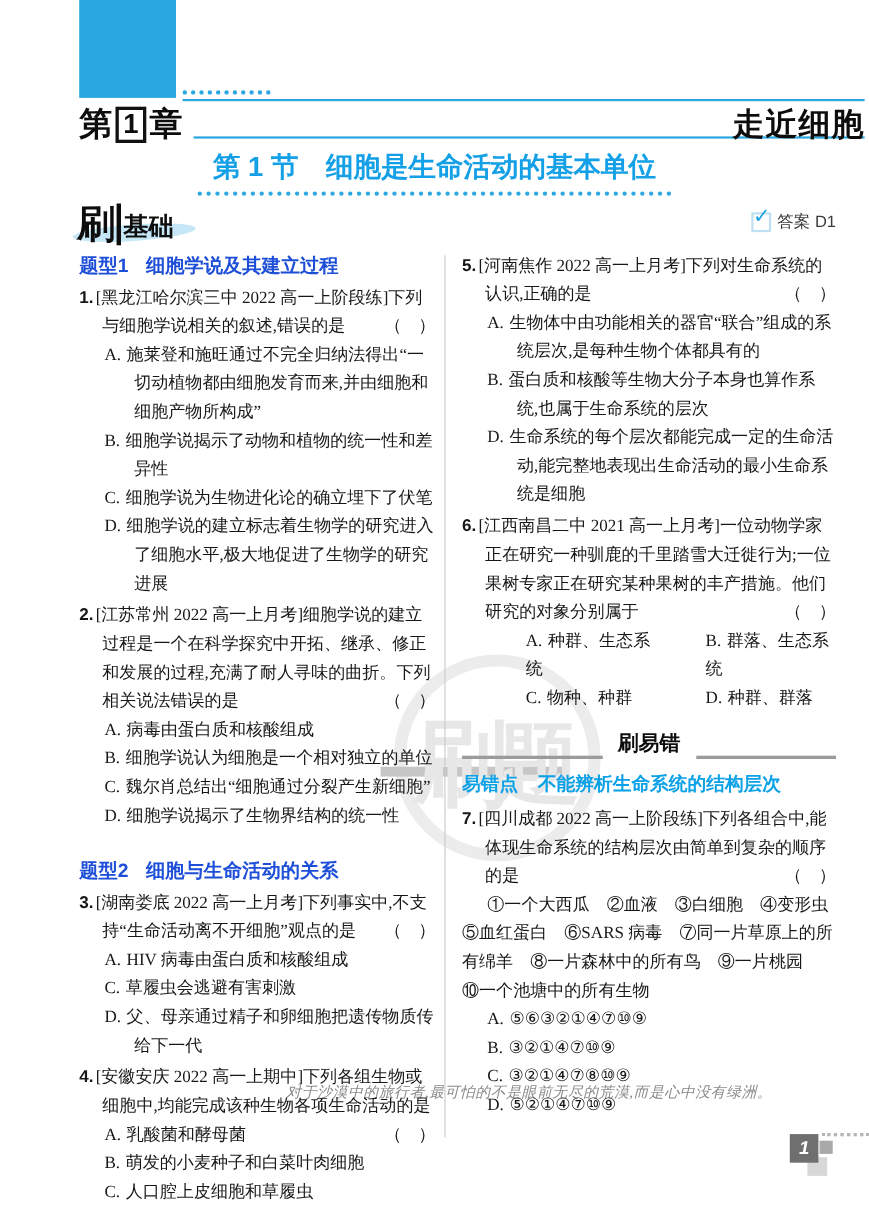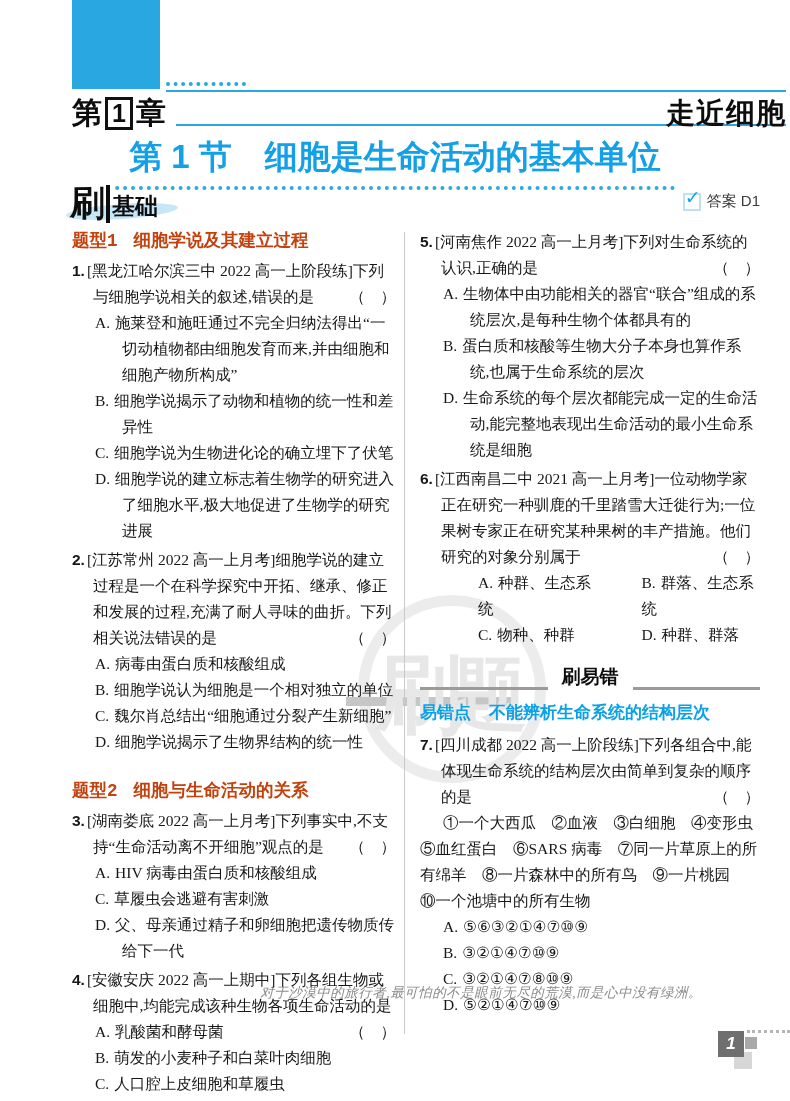--- a/index.html
+++ b/index.html
@@ -11,21 +11,21 @@
   .dot-line-top{position:absolute;left:166px;top:82px;width:80px;border-top:4px dotted #29a7e1;}
   .hline1{position:absolute;left:166px;top:90px;width:620px;height:2px;background:#29a7e1;}
   .hline2{position:absolute;left:176px;top:124px;width:610px;height:2px;background:#29a7e1;}
   .chapter{position:absolute;left:72px;top:93px;font-family:"Liberation Sans","DejaVu Sans",sans-serif;
            font-weight:bold;font-size:30px;display:flex;align-items:center;color:#0d0d0d;}
   .chapter .numbox{display:inline-block;border:3px solid #111;padding:0 4px;margin:0 3px;
                    font-size:25px;line-height:27px;background:#fff;}
   .book-title{position:absolute;right:4px;top:94px;font-family:"Liberation Sans","DejaVu Sans",sans-serif;
               font-weight:bold;font-size:29px;color:#0d0d0d;letter-spacing:1px;}
   .section-title{position:absolute;top:135px;left:50%;transform:translateX(-50%);
-                 font-family:"Liberation Sans","DejaVu Sans",sans-serif;font-weight:bold;font-size:33px;
+                 font-family:"Liberation Sans","DejaVu Sans",sans-serif;font-weight:bold;font-size:25px;
                  color:#14a0e6;white-space:nowrap;border-bottom:4px dotted #2fa8e1;padding:0 14px 6px 14px;}
 
   
   .brush-logo{position:absolute;left:70px;top:180px;height:46px;}
   .brush-logo .swoosh{position:absolute;left:-4px;top:24px;width:112px;height:15px;background:#c6e7f7;
                       border-radius:50%;transform:rotate(-4deg);}
   .brush-logo .ch{position:relative;font-family:"Liberation Sans","DejaVu Sans",sans-serif;
                   font-weight:900;font-size:35px;color:#0d0d0d;}
   .brush-logo .bar{position:relative;display:inline-block;width:4px;height:38px;background:#0d0d0d;
                    margin:0 2px 0 1px;vertical-align:-8px;}
@@ -45,22 +45,22 @@
   .wm-c2{position:absolute;left:102px;top:48px;font-family:"Liberation Sans",sans-serif;font-weight:900;
          font-size:78px;color:#e7e7e7;}
   .wm-bar{position:absolute;left:-2px;top:102px;width:170px;height:9px;background:#c6c6c6;}
 
   
   .col{position:absolute;top:229px;z-index:1;font-size:15.5px;line-height:26px;}
   .col.left{left:72px;width:324px;}
   .col.right{left:420px;width:340px;}
   .col-divider{position:absolute;left:404px;top:232px;width:1px;height:802px;background:#c9c9c9;z-index:1;}
 
-  .topic{font-family:Liberation Mono, monospace;font-weight:bold;font-size:17.5px;
-         color:#c2410c;margin:0 0 5px 0;line-height:24px;}
+  .topic{font-family:Liberation Sans, sans-serif;font-weight:bold;font-size:17.5px;
+         color:#1d4ed8;margin:0 0 5px 0;line-height:24px;}
   .topic .topic-tag{margin-right:16px;}
   .topic2-gap{margin-top:24px;}
 
   .question{margin:0 0 3px 0;}
   .stem{padding-left:21px;text-indent:-21px;}
   .qnum{font-family:"Liberation Sans","DejaVu Sans",sans-serif;font-weight:bold;font-size:15.5px;
         margin-right:2px;}
   .paren{float:right;}
   .option{margin-left:23px;padding-left:27px;text-indent:-27px;}
   .opt-label{margin-right:5px;}

